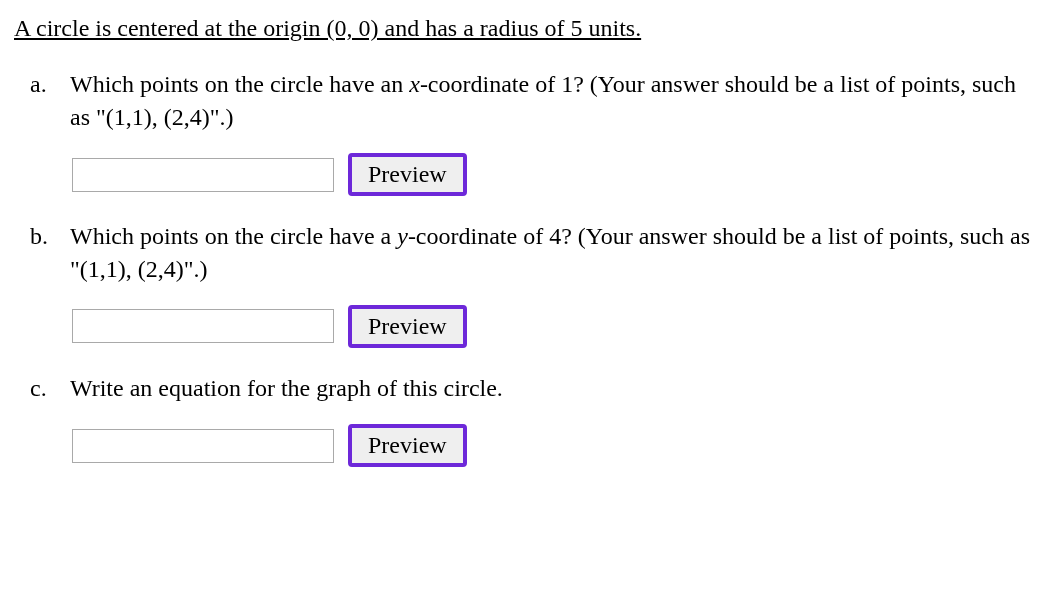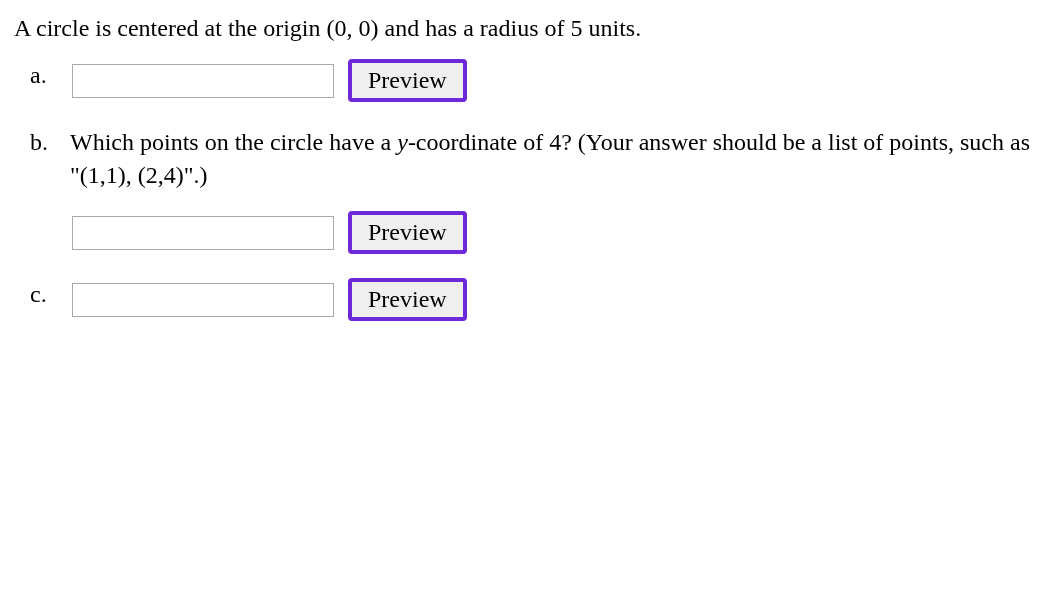--- a/index.html
+++ b/index.html
@@ -10,21 +10,22 @@
     body {
       font-family: "Times New Roman", Times, serif;
       font-size: 24px;
       color: #000;
       background: #fff;
       padding: 12px 14px;
       width: 1044px;
       line-height: 1.35;
     }
     .intro {
-      margin-bottom: 15px;
+      margin-bottom: 24px;
+      text-decoration: underline;
     }
     ol.parts {
       list-style: none;
       padding-left: 56px;
     }
     ol.parts > li {
       position: relative;
       margin-bottom: 24px;
     }
     ol.parts > li .marker {
@@ -64,38 +65,42 @@
   </style>
 </head>
 <body>
 
 <p class="intro">A circle is centered at the origin (0, 0) and has a radius of 5 units.</p>
 
 <ol class="parts">
 
   <li>
     <span class="marker">a.</span>
+    <p class="question-text">
+      <span>Which points on the circle have an </span><span class="mathvar">x</span><span>-coordinate of 1? (Your answer should be a list of points, such as "(1,1), (2,4)".)</span>
+    </p>
     <div class="answer-row">
       <input type="text" class="answer-input" value="" style="">
       <button class="preview-btn">Preview</button>
     </div>
   </li>
 
   <li>
     <span class="marker">b.</span>
     <p class="question-text">
       <span>Which points on the circle have a </span><span class="mathvar">y</span><span>-coordinate of 4? (Your answer should be a list of points, such as "(1,1), (2,4)".)</span>
     </p>
     <div class="answer-row">
       <input type="text" class="answer-input" value="" style="">
       <button class="preview-btn">Preview</button>
     </div>
   </li>
 
   <li>
     <span class="marker">c.</span>
+    <p class="question-text">Write an equation for the graph of this circle.</p>
     <div class="answer-row">
       <input type="text" class="answer-input" value="" style="">
       <button class="preview-btn">Preview</button>
     </div>
   </li>
 
 </ol>
 
 </body></html>

